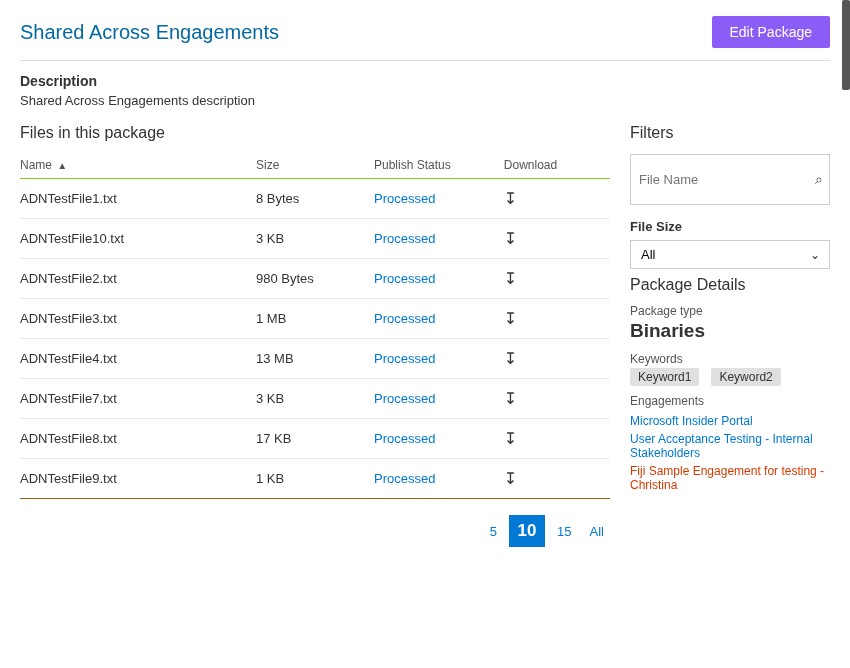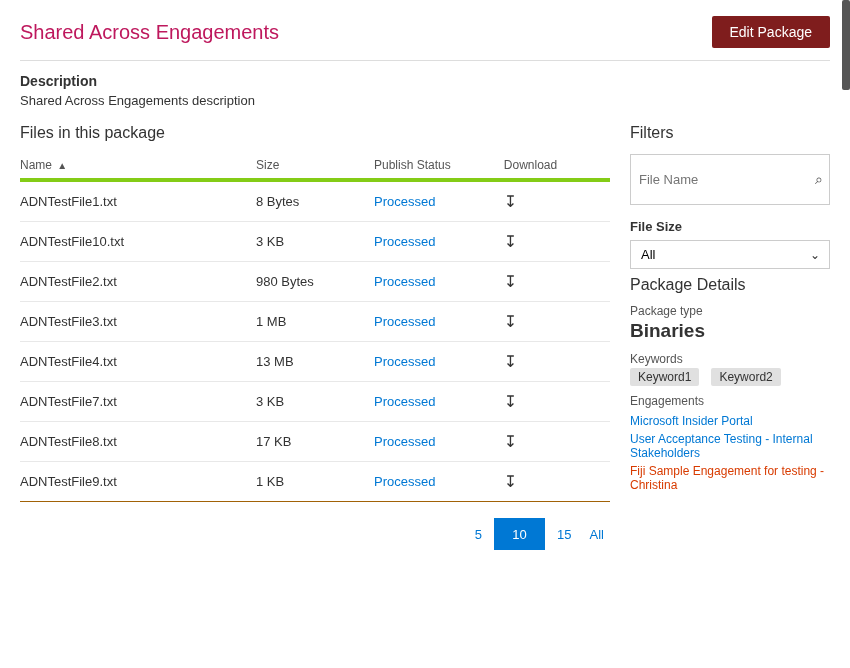--- a/index.html
+++ b/index.html
@@ -23,24 +23,24 @@
     
     .header-row {
       display: flex;
       justify-content: space-between;
       align-items: center;
       margin-bottom: 8px;
     }
     .page-title {
       font-size: 20px;
       font-weight: 400;
-      color: #be185d;
+      color: #0369a1;
     }
     .edit-package-btn {
-      background: #7f1d1d;
+      background: #8b5cf6;
       color: #fff;
       border: none;
       padding: 8px 18px;
       font-size: 14px;
       cursor: pointer;
       border-radius: 2px;
     }
 
     
     .scrollbar-indicator {
@@ -88,21 +88,21 @@
       font-size: 16px;
       font-weight: 400;
       margin-bottom: 10px;
     }
 
     .files-table {
       width: 100%;
       border-collapse: collapse;
     }
     .files-table thead tr {
-      border-bottom: 4px solid #84cc16;
+      border-bottom: 1px solid #84cc16;
     }
     .files-table th {
       font-size: 12px;
       font-weight: 400;
       color: #555;
       text-align: left;
       padding: 6px 8px 6px 0;
     }
     .files-table th.name-col {
       width: 40%;
@@ -144,30 +144,31 @@
     
     .pagination {
       display: flex;
       align-items: center;
       justify-content: flex-end;
       gap: 6px;
       margin-top: 16px;
       padding-bottom: 10px;
     }
     .page-btn {
-      width: 51px;
+      width: 36px;
       height: 32px;
       display: flex;
       align-items: center;
       justify-content: center;
       border: 1px solid #ccc;
       background: #fff;
       cursor: pointer;
-      font-size: 13px;
+      font-size: 17px;
       color: #0078d4;
+      font-weight: bold;
     }
     .page-btn.active {
       background: #0078d4;
       color: #fff;
       border-color: #0078d4;
     }
     .page-btn-text {
       background: none;
       border: none;
       color: #0078d4;

